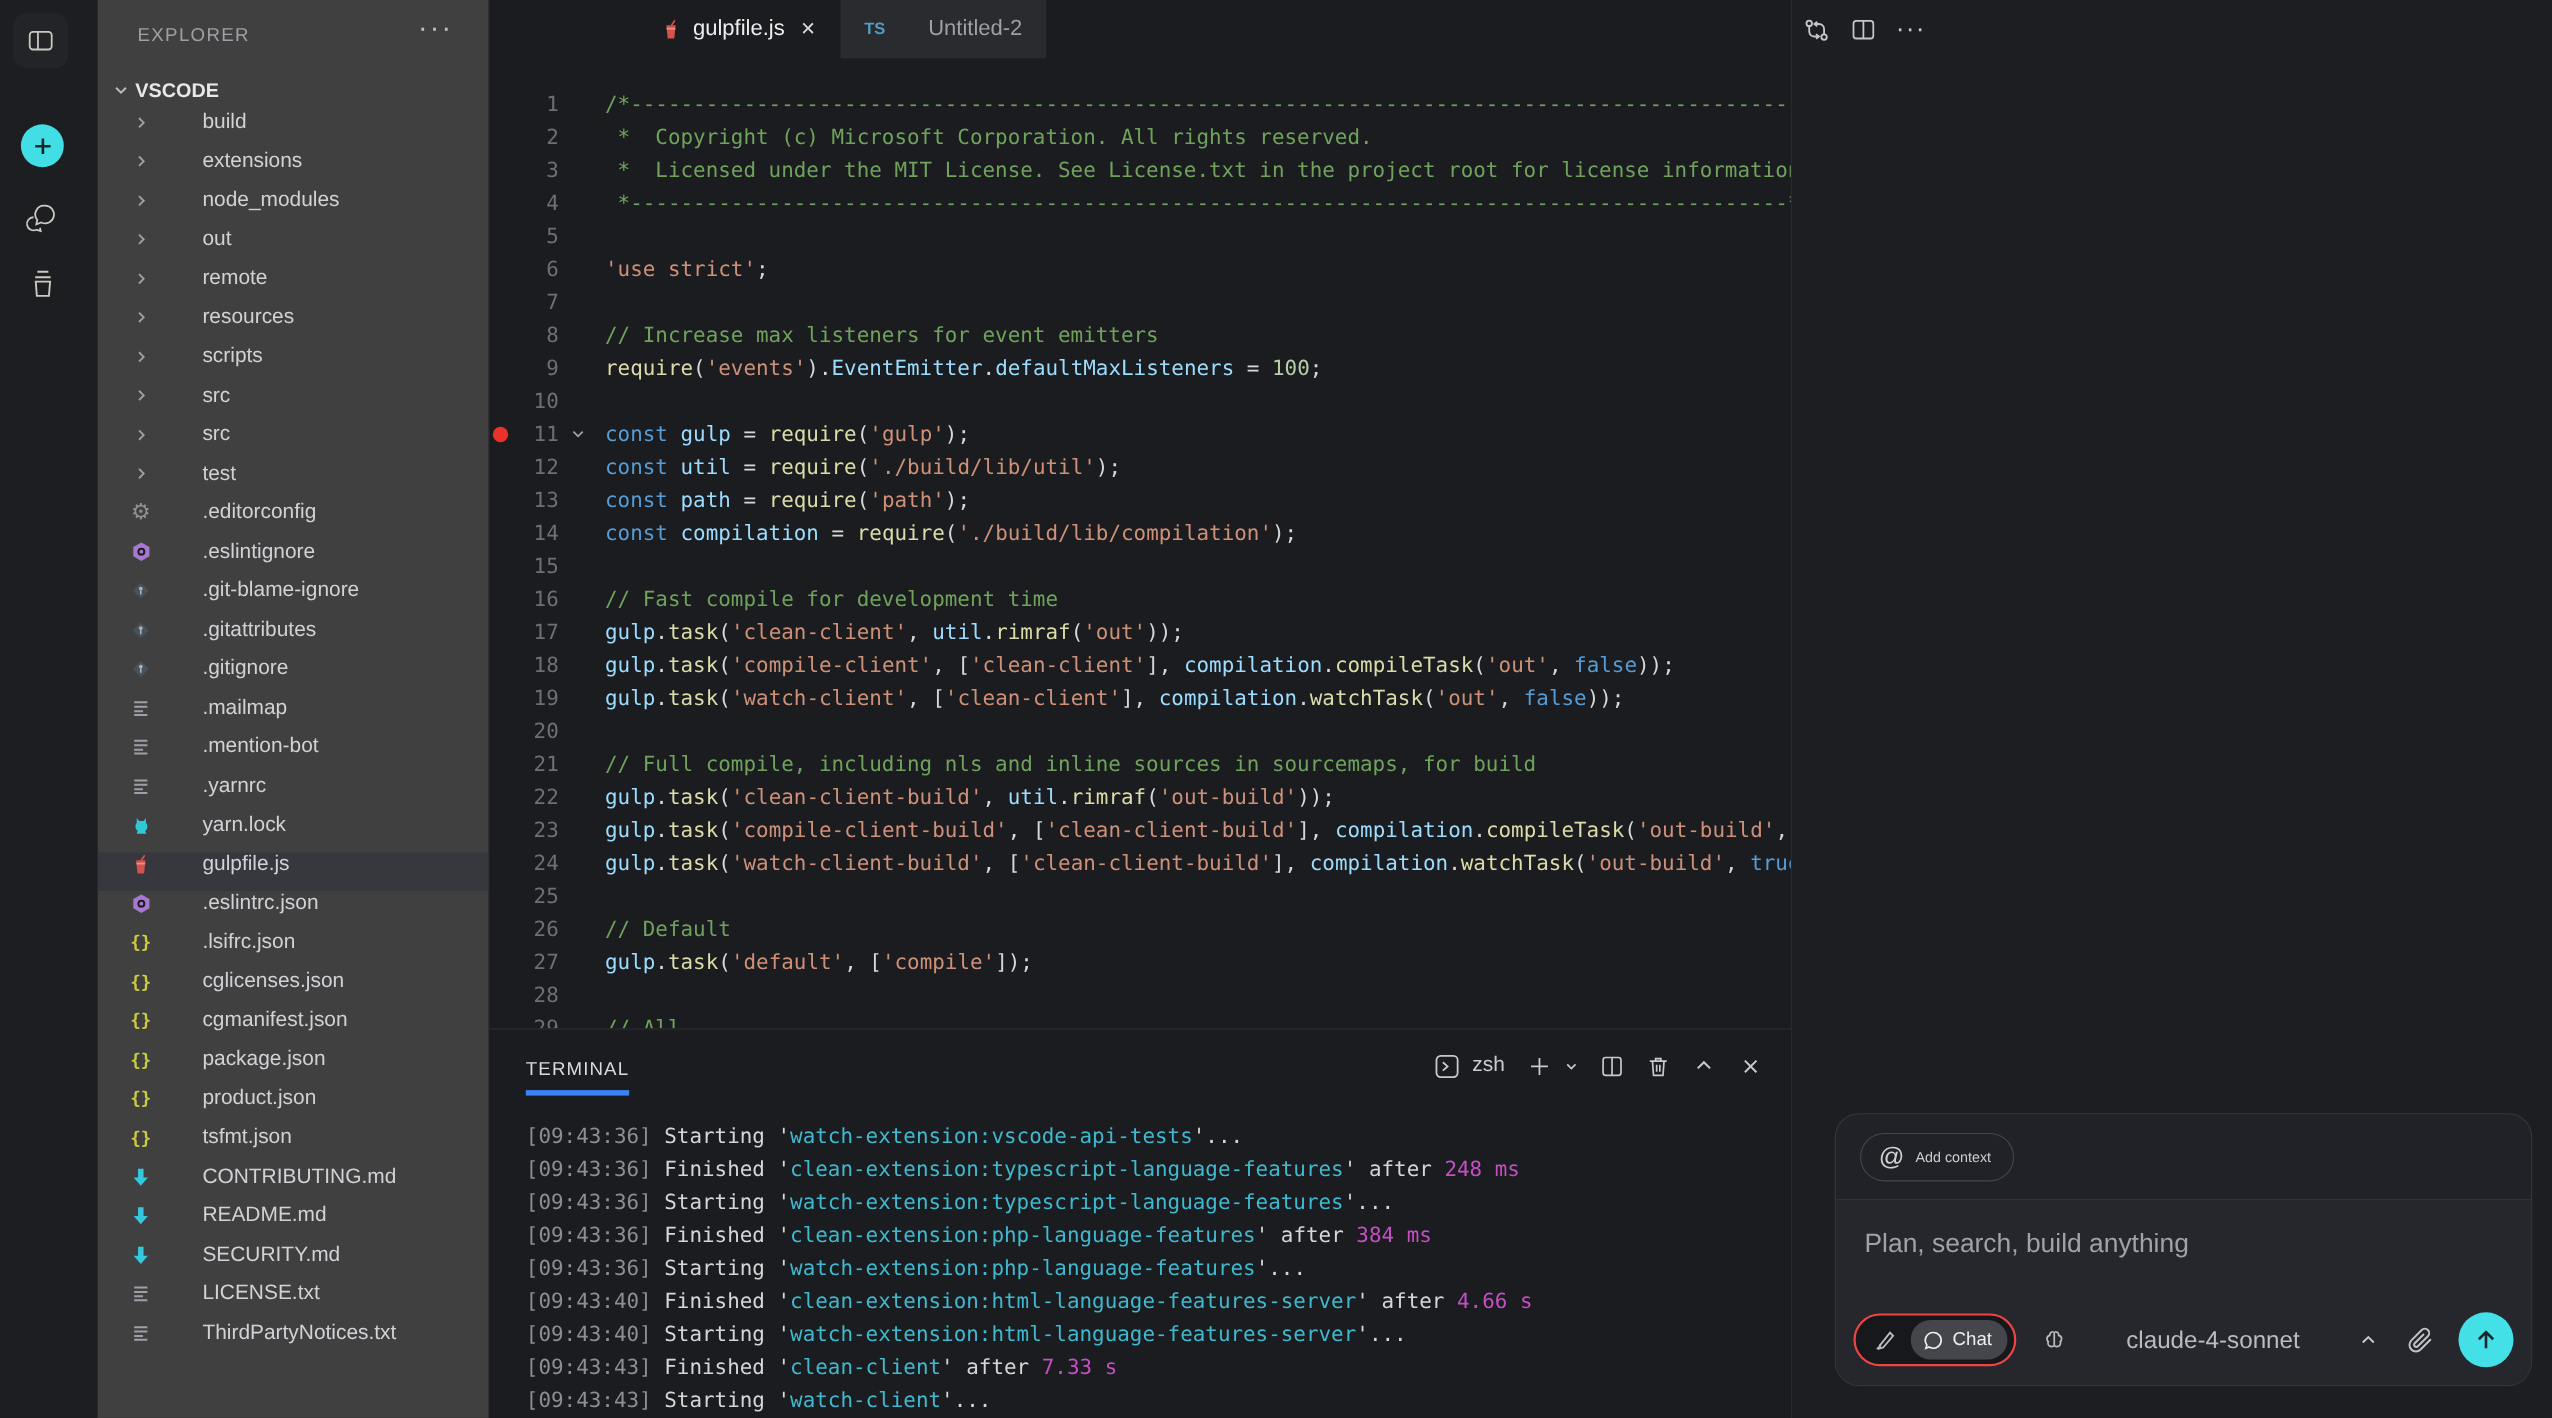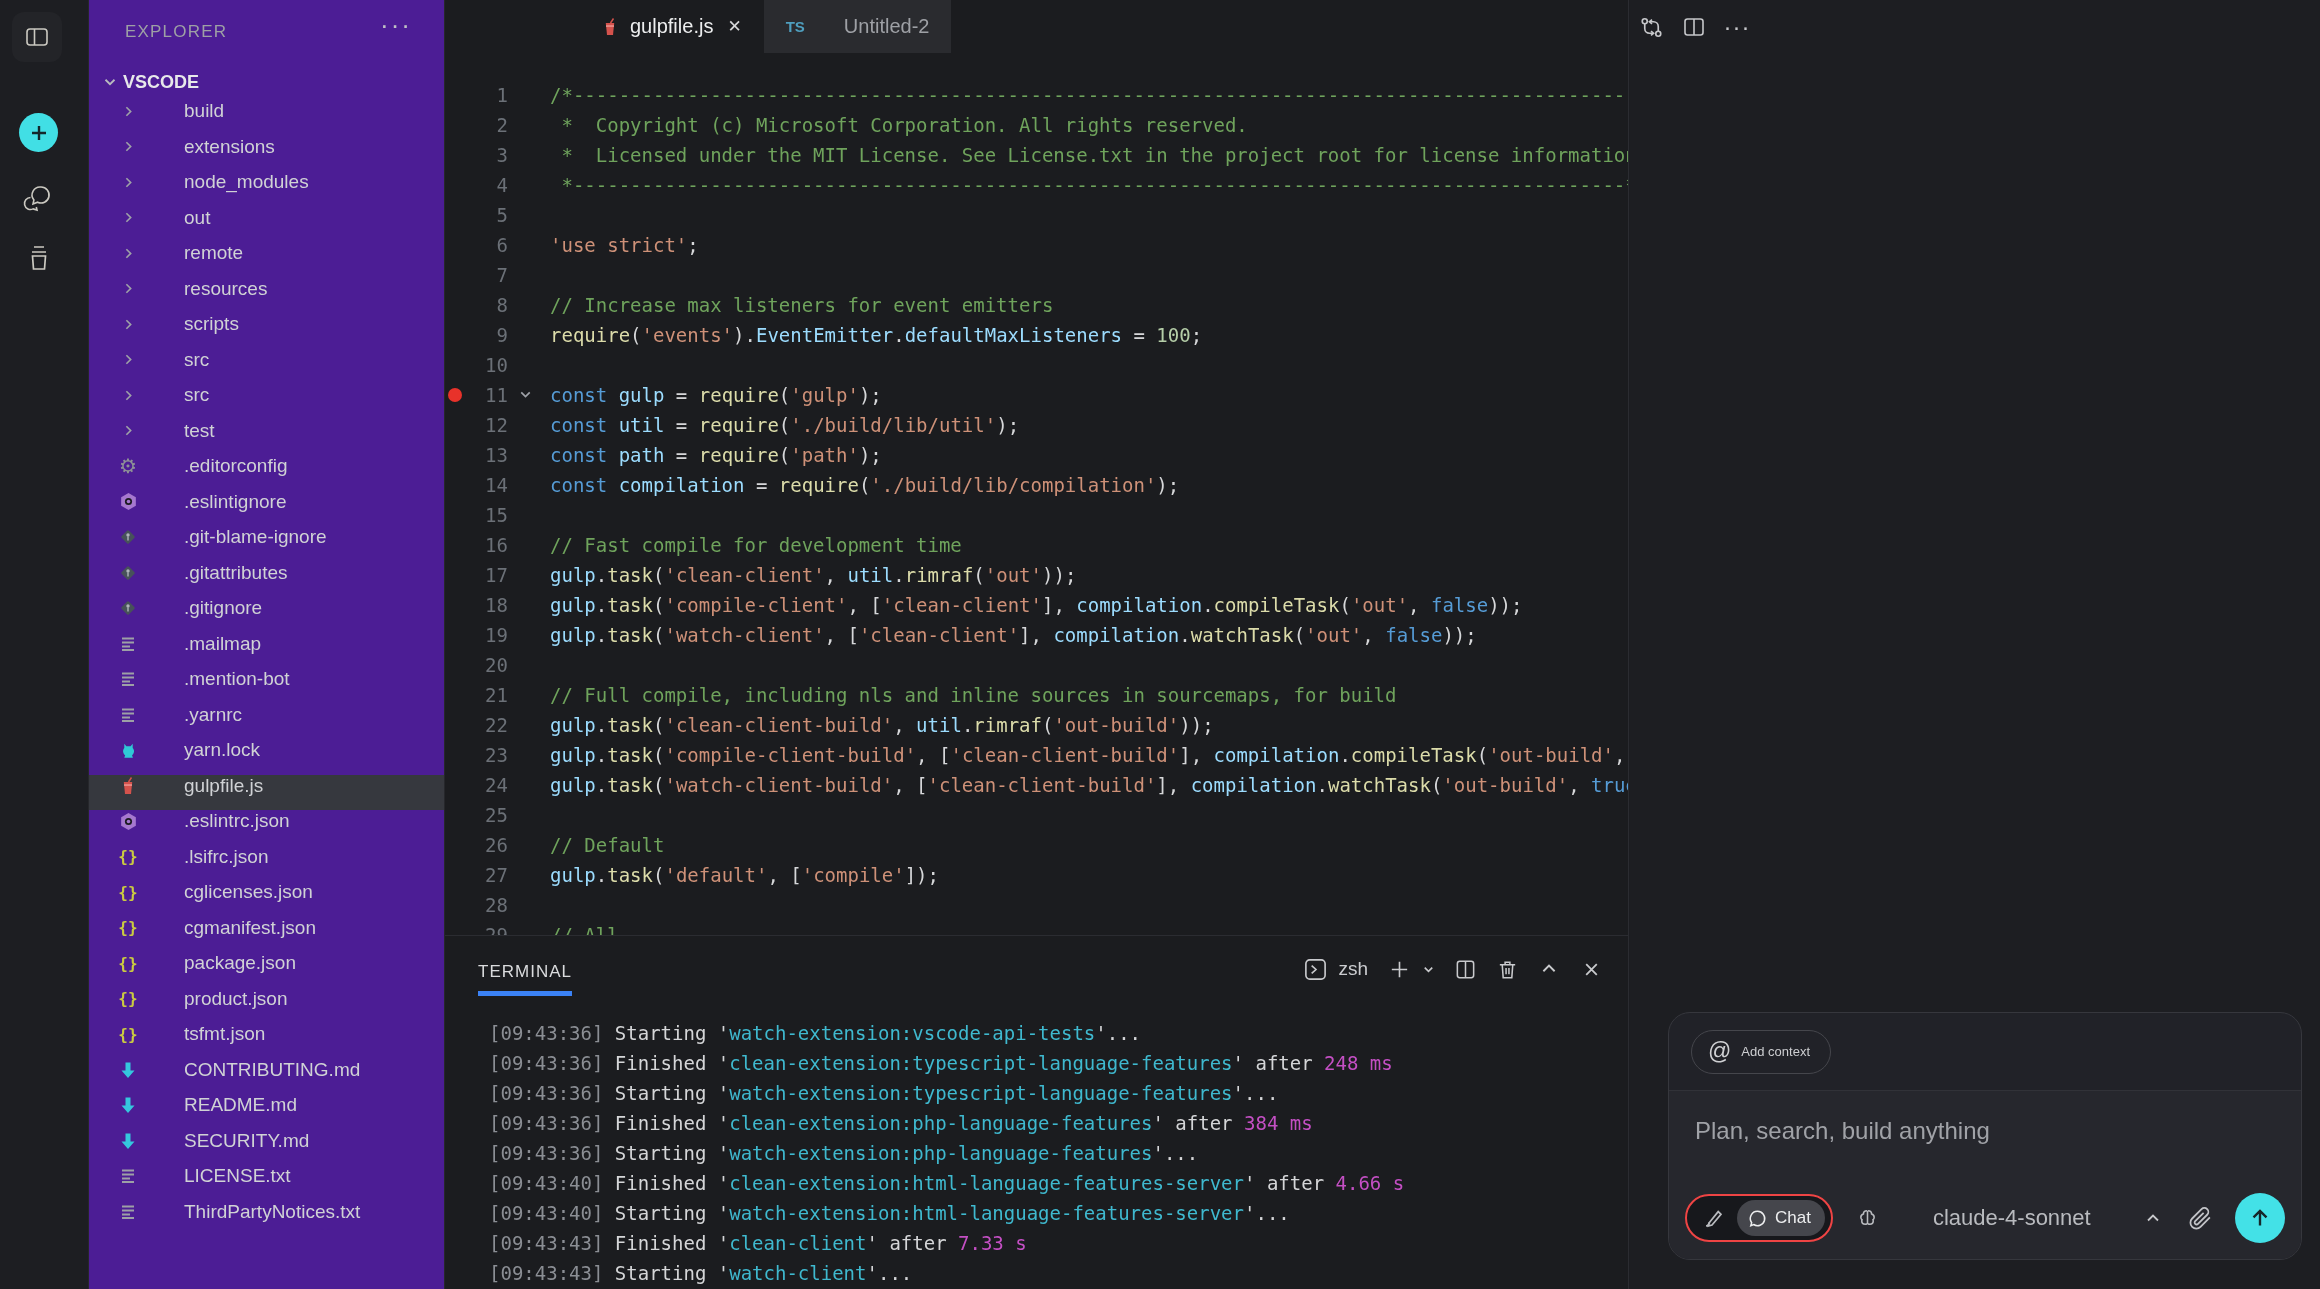--- a/index.html
+++ b/index.html
@@ -9,21 +9,21 @@
 
   
   .activitybar{position:absolute;left:0;top:0;width:88px;height:1289px;background:#1D1E22;border-right:1px solid #26272B;}
   .ab-toggle{position:absolute;left:12px;top:12px;width:50px;height:50px;border-radius:12px;background:#232428;
              display:flex;align-items:center;justify-content:center;}
   .ab-plus{position:absolute;left:19px;top:113px;width:39px;height:39px;border-radius:50%;background:#41DFE5;
            display:flex;align-items:center;justify-content:center;}
   .ab-ic{position:absolute;left:22px;width:33px;height:33px;display:flex;align-items:center;justify-content:center;}
 
   
-  .sidebar{position:absolute;left:89px;top:0;width:355px;height:1289px;background:#4c1d95;border-right:1px solid #26272B;}
+  .sidebar{position:absolute;left:89px;top:0;width:355px;height:1289px;background:#404040;border-right:1px solid #26272B;}
   .sb-head{position:absolute;left:36px;top:22px;font-size:17px;letter-spacing:1.2px;color:#9EA0A5;}
   .sb-menu{position:absolute;right:32px;top:10px;font-size:26px;color:#BFC0C4;letter-spacing:2px;}
   .sb-root{position:absolute;left:0;top:64px;width:100%;height:36px;display:flex;align-items:center;padding-left:12px;box-sizing:border-box;}
   .sb-root .lbl{font-size:18px;font-weight:bold;color:#E7E8EA;margin-left:4px;}
   .side-items{position:absolute;left:0;top:100px;width:100%;}
   .tree-row{height:35.5px;display:flex;align-items:flex-start;padding-left:28px;box-sizing:border-box;cursor:pointer;gap:32px;}
   .tree-row.sel{background:#36383E;}
   .tree-row .tw{width:22px;height:22px;display:flex;align-items:center;justify-content:center;flex:0 0 22px;}
   .tree-row .lbl{font-size:19px;color:#D0D2D5;margin-left:13px;white-space:nowrap;}
   .json-ic{color:#CBCB41;font-weight:bold;font-size:16px;font-family:"DejaVu Sans Mono",monospace;}
@@ -49,21 +49,21 @@
   .cl .fold{position:absolute;left:72px;top:6px;color:#9EA1A7;}
   .c-cm{color:#6FA35C;} .c-kw{color:#569CD6;} .c-vr{color:#9CDCFE;} .c-fn{color:#DCDCAA;}
   .c-st{color:#CE9178;} .c-nm{color:#B5CEA8;} .c-pt{color:#D6D7D9;}
 
   
   .terminal{position:absolute;left:0;top:935px;width:100%;height:354px;background:#1B1C1F;border-top:1px solid #2B2C31;box-sizing:border-box;overflow:hidden;}
   .t-title{position:absolute;left:33px;top:26px;font-size:17px;letter-spacing:1px;color:#DADBDD;padding-bottom:9px;border-bottom:5px solid #3b82f6;}
   .t-actions{position:absolute;right:22px;top:18px;display:flex;align-items:center;color:#C9CACD;}
   .t-actions .tai{display:flex;align-items:center;justify-content:center;width:30px;height:30px;margin-left:12px;}
   .t-zsh{font-size:19px;color:#CBCCCF;margin-left:8px;}
-  .t-body{position:absolute;left:33px;top:82px;right:10px;margin-left:11px;}
+  .t-body{position:absolute;left:33px;top:82px;right:10px;}
   .tl{height:30px;font-size:19px;line-height:30px;white-space:pre;}
   .t-tm{color:#8B8E94;} .t-tx{color:#D5D6D8;} .t-cy{color:#3FB9CF;} .t-mg{color:#C44FC4;}
 
   
   .rightpanel{position:absolute;left:1630px;top:0;width:690px;height:1289px;background:#1D1E22;}
   .rp-actions{position:absolute;left:6px;top:12px;display:flex;color:#C6C7CA;}
   .rp-actions .rai{width:30px;height:30px;display:flex;align-items:center;justify-content:center;margin-right:13px;}
   .rp-dots{font-size:24px;letter-spacing:1px;color:#C6C7CA;line-height:12px;}
 
   .chatcard{position:absolute;left:38px;top:1012px;width:634px;height:248px;border-radius:22px;background:#212228;

